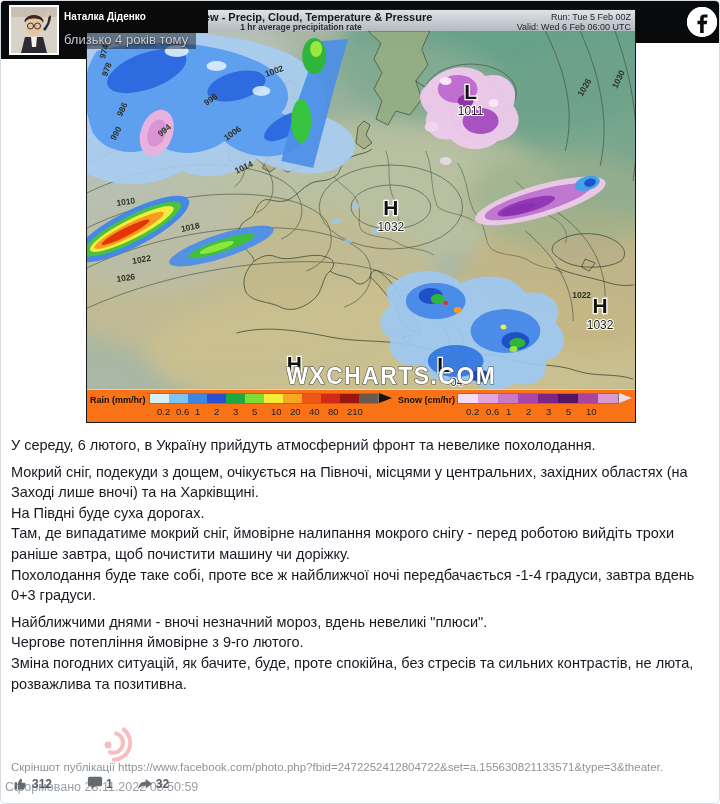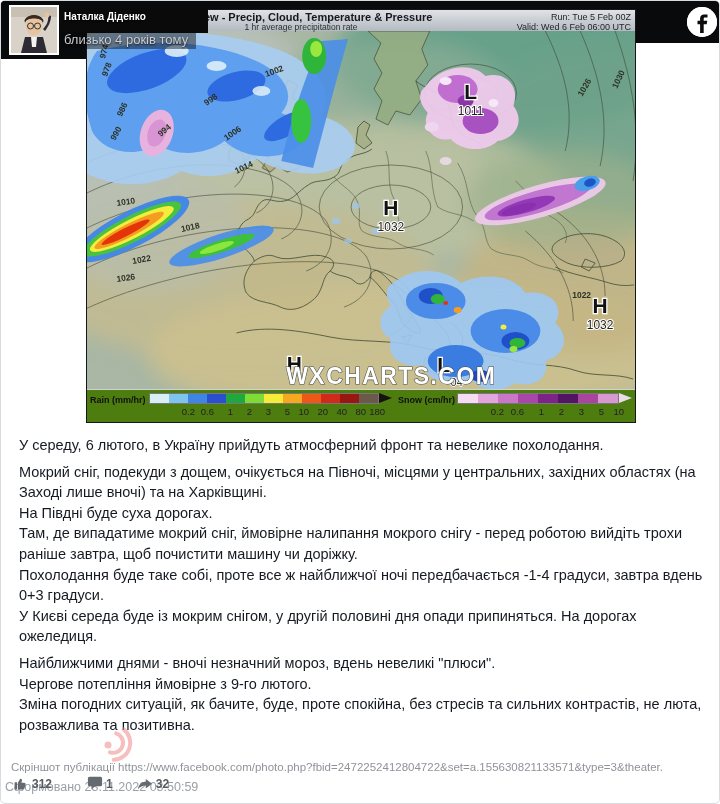--- a/index.html
+++ b/index.html
@@ -13,36 +13,36 @@
   .time-backdrop{position:absolute;left:59px;top:31px;width:136px;height:17px;background:rgba(8,8,10,.45);}
   .avatar{position:absolute;left:8px;top:4px;width:50px;height:50px;background:#fff;padding:2px;}
   .avatar svg{display:block;}
   .author{position:absolute;left:63px;top:10px;font-size:10px;font-weight:bold;color:#fff;text-shadow:0 1px 2px rgba(0,0,0,.95);white-space:nowrap;}
   .time{position:absolute;left:63px;top:31px;font-size:13px;color:#c9ccd1;text-shadow:0 1px 2px rgba(0,0,0,.8);white-space:nowrap;}
   .fb-logo{position:absolute;left:686px;top:6px;width:30px;height:30px;border-radius:50%;background:#fff;display:flex;align-items:center;justify-content:center;}
   
   .map{position:absolute;left:85px;top:8px;width:550px;height:414px;border:1px solid #15171a;background:#fff;overflow:hidden;}
   .map-hdr{position:absolute;left:0;top:0;width:548px;height:21px;background:linear-gradient(#dfe2e6,#b4bac2);color:#16181c;}
   .map-title{position:absolute;left:0;right:120px;top:1px;text-align:center;font-size:11px;font-weight:bold;white-space:nowrap;}
-  .map-sub{position:absolute;left:0;right:120px;top:11.5px;text-align:center;font-size:8.5px;font-weight:normal;color:#2a2d33;}
+  .map-sub{position:absolute;left:0;right:120px;top:11.5px;text-align:center;font-size:8.5px;font-weight:bold;color:#2a2d33;}
   .map-run{position:absolute;right:4px;top:1.5px;font-size:9px;color:#23262b;white-space:nowrap;}
   .map-valid{position:absolute;right:4px;top:11.5px;font-size:9px;color:#23262b;white-space:nowrap;}
   .map-svg{position:absolute;left:0;top:21px;}
   .metdesk{position:absolute;left:446px;top:28px;width:98px;height:30px;background:#0c0d0e;border-radius:2px;display:flex;align-items:center;gap:4px;padding:0 6px;}
   .metdesk span{color:#fff;font-size:15px;letter-spacing:.5px;}
   
-  .legend{position:absolute;left:0;bottom:0;width:548px;height:33px;background:#4d7c0f;border-top:1px solid #cfd3d8;}
+  .legend{position:absolute;left:0;bottom:0;width:548px;height:33px;background:#f97316;border-top:1px solid #cfd3d8;}
   .lg-label{position:absolute;top:5px;font-size:9px;font-weight:bold;color:#111;white-space:nowrap;}
   .lg-bar{position:absolute;top:3px;height:11px;display:flex;border:1px solid #777;}
   .lg-bar div{height:100%;}
   .lg-arrow-rain{position:absolute;top:3px;width:0;height:0;border-top:5.5px solid transparent;border-bottom:5.5px solid transparent;border-left:13px solid #15120f;}
   .lg-arrow-snow{position:absolute;top:3px;width:0;height:0;border-top:5.5px solid transparent;border-bottom:5.5px solid transparent;border-left:13px solid #e9dce8;}
-  .lg-tick{position:absolute;top:16px;width:22px;text-align:right;font-size:9.5px;color:#222;margin-left:16px;}
-  
-  .post-text{position:absolute;left:18px;right:10px;top:434px;font-size:14.5px;line-height:20.6px;color:#161b22;}
+  .lg-tick{position:absolute;top:16px;width:22px;text-align:left;font-size:9.5px;color:#222;}
+  
+  .post-text{position:absolute;left:10px;right:10px;top:434px;font-size:14.5px;line-height:20.6px;color:#161b22;}
   .ln{margin:0;}
   .ln.gap{margin-top:6px;}
   .wm-pink{position:absolute;left:98px;top:720px;opacity:.55;}
   
   .foot1{position:absolute;left:10px;top:760px;font-size:11.5px;color:#8f9399;white-space:nowrap;}
   .foot2{position:absolute;left:4px;top:779px;font-size:12.5px;color:#9aa0a6;white-space:nowrap;}
   .reactions{position:absolute;left:12px;top:774px;display:flex;align-items:center;gap:7px;}
   .react{display:flex;align-items:flex-end;gap:3px;}
   .react svg{display:block;}
   .react b{font-size:12px;color:#565b61;}
@@ -270,21 +270,21 @@
       <span class="lg-tick" style="left:70px">0.2</span>
       <span class="lg-tick" style="left:89px">0.6</span>
       <span class="lg-tick" style="left:108px">1</span>
       <span class="lg-tick" style="left:127px">2</span>
       <span class="lg-tick" style="left:146px">3</span>
       <span class="lg-tick" style="left:165px">5</span>
       <span class="lg-tick" style="left:184px">10</span>
       <span class="lg-tick" style="left:203px">20</span>
       <span class="lg-tick" style="left:222px">40</span>
       <span class="lg-tick" style="left:241px">80</span>
-      <span class="lg-tick" style="left:260px">180</span>
+      <span class="lg-tick" style="left:260px">210</span>
 
       <div class="lg-label" style="left:311px">Snow (cm/hr)</div>
       <div class="lg-bar" style="left:370px;width:162px">
         <div style="width:20px;background:#f5dcf2"></div>
           <div style="width:20px;background:#e2a6dc"></div>
         <div style="width:20px;background:#c977c6"></div>
           <div style="width:20px;background:#a846ab"></div>
         <div style="width:20px;background:#7c2488"></div>
           <div style="width:20px;background:#511563"></div>
         <div style="width:20px;background:#a9449f"></div>
@@ -326,21 +326,20 @@
       <path d="M20.5,10.5 h-2.6 c-0.9,0 -1.2,0.5 -1.2,1.3 v2 h3.6 l-0.6,3.4 h-3 V26 h-3.6 v-8.8 h-2.6 v-3.4 h2.6 v-2.3 c0,-2.6 1.6,-4.1 4,-4.1 1.2,0 2.4,0.1 3.4,0.2 Z" fill="#0a0b0d"></path>
     </svg>
   </div>
 
   <div class="post-text">
     <p class="ln">У середу, 6 лютого, в Україну прийдуть атмосферний фронт та невелике похолодання.</p>
     <p class="ln gap">Мокрий сніг, подекуди з дощем, очікується на Півночі, місцями у центральних, західних областях (на Заході лише вночі) та на Харківщині.</p>
     <p class="ln">На Півдні буде суха дорогах.</p>
     <p class="ln">Там, де випадатиме мокрий сніг, ймовірне налипання мокрого снігу - перед роботою вийдіть трохи раніше завтра, щоб почистити машину чи доріжку.</p>
     <p class="ln">Похолодання буде таке собі, проте все ж найближчої ночі передбачається -1-4 градуси, завтра вдень 0+3 градуси.</p>
-    <p class="ln">У Києві середа буде із мокрим снігом, у другій половині дня опади припиняться. На дорогах ожеледиця.</p>
     <p class="ln gap">Найближчими днями - вночі незначний мороз, вдень невеликі "плюси".</p>
     <p class="ln">Чергове потепління ймовірне з 9-го лютого.</p>
     <p class="ln">Зміна погодних ситуацій, як бачите, буде, проте спокійна, без стресів та сильних контрастів, не люта, розважлива та позитивна.</p>
   </div>
 
   <div class="wm-pink">
     <svg width="42" height="46" viewBox="0 0 42 46">
       <g fill="none" stroke="#ef8a8a" stroke-width="4" stroke-linecap="round" transform="rotate(18 21 23)">
         <path d="M14,34 A10,10 0 0 0 14,14"></path>
         <path d="M20,40 A17,17 0 0 0 20,8"></path>

